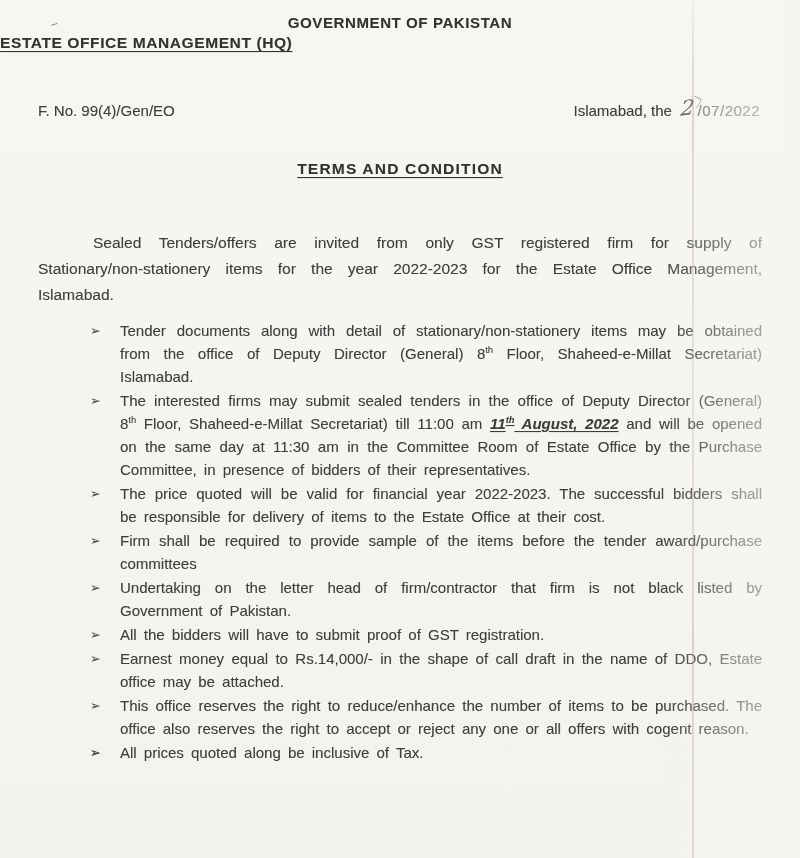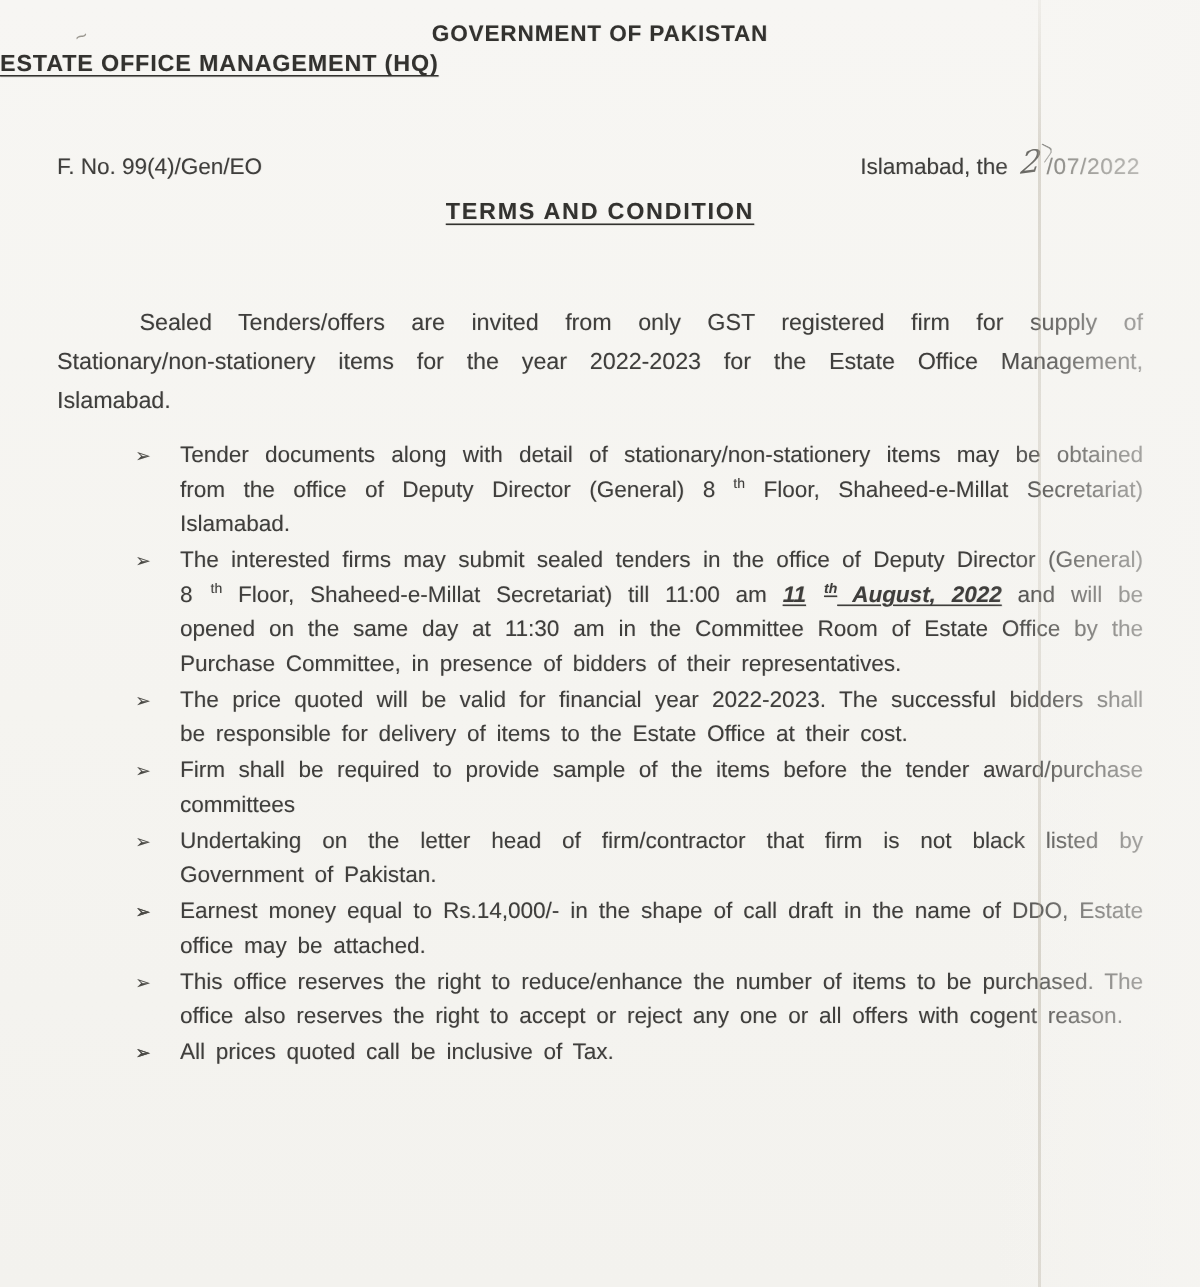--- a/index.html
+++ b/index.html
@@ -43,21 +43,21 @@
   }
   .handwritten::after{
     content:"";
     position:absolute;right:-6px;top:2px;width:9px;height:9px;
     border-top:1.5px solid rgba(85,84,79,0.75);
     border-right:1.5px solid rgba(85,84,79,0.55);
     transform:rotate(32deg);border-radius:0 4px 0 0;
   }
   .date-rest{color:#6e6d68;letter-spacing:0.5px;}
   .section-title{
-    margin-top:12px;
+    margin-top:39px;
     text-align:center;font-weight:700;font-size:15.5px;
     letter-spacing:1.2px;color:#33322f;
     text-decoration:underline;text-underline-offset:3px;
   }
   .para{
     margin:0 38px;
     font-size:15.5px;line-height:26px;
     text-align:justify;
     word-spacing:3.5px;
   }
@@ -70,21 +70,21 @@
     font-size:15px;line-height:23px;
     text-align:justify;
     word-spacing:3px;
     margin-bottom:1px;
   }
   .marker{
     position:absolute;left:0;top:0;
     font-family:"DejaVu Sans",sans-serif;
     font-size:12.5px;color:#4a4945;
   }
-  sup{font-size:0.62em;line-height:0;vertical-align:super;letter-spacing:0;margin-left:12px;}
+  sup{font-size:0.62em;line-height:0;vertical-align:super;letter-spacing:0;}
   .bu{font-weight:700;text-decoration:underline;text-underline-offset:2px;font-style:italic;}
   .fold-line{
     position:absolute;top:0;bottom:0;left:692px;width:2px;
     background:linear-gradient(180deg,
       rgba(155,145,125,0.10) 0%,
       rgba(155,145,125,0.38) 12%,
       rgba(155,145,125,0.22) 45%,
       rgba(155,145,125,0.40) 75%,
       rgba(155,145,125,0.30) 100%);
     pointer-events:none;
@@ -127,22 +127,22 @@
   <div class="section-title">TERMS AND CONDITION</div>
 
   <p class="para p1">Sealed Tenders/offers are invited from only GST registered firm for supply of Stationary/non-stationery items for the year 2022-2023 for the Estate Office Management, Islamabad.</p>
 
   <div class="terms">
       <div class="term"><span class="marker">➢</span><span>Tender documents along with detail of stationary/non-stationery items may be obtained from the office of Deputy Director (General) 8</span><sup>th</sup><span> Floor, Shaheed-e-Millat Secretariat) Islamabad.</span></div>
       <div class="term"><span class="marker">➢</span><span>The interested firms may submit sealed tenders in the office of Deputy Director (General) 8</span><sup>th</sup><span> Floor, Shaheed-e-Millat Secretariat) till 11:00 am </span><span class="bu">11</span><sup class="bu">th</sup><span class="bu"> August, 2022</span><span> and will be opened on the same day at 11:30 am in the Committee Room of Estate Office by the Purchase Committee, in presence of bidders of their representatives.</span></div>
       <div class="term"><span class="marker">➢</span><span>The price quoted will be valid for financial year 2022-2023. The successful bidders shall be responsible for delivery of items to the Estate Office at their cost.</span></div>
       <div class="term"><span class="marker">➢</span><span>Firm shall be required to provide sample of the items before the tender award/purchase committees</span></div>
       <div class="term"><span class="marker">➢</span><span>Undertaking on the letter head of firm/contractor that firm is not black listed by Government of Pakistan.</span></div>
-      <div class="term"><span class="marker">➢</span></div>
+      <div class="term"><span class="marker">➢</span><span>All the bidders will have to submit proof of GST registration.</span></div>
       <div class="term"><span class="marker">➢</span><span>Earnest money equal to Rs.14,000/- in the shape of call draft in the name of DDO, Estate office may be attached.</span></div>
       <div class="term"><span class="marker">➢</span><span>This office reserves the right to reduce/enhance the number of items to be purchased. The office also reserves the right to accept or reject any one or all offers with cogent reason.</span></div>
       <div class="term"><span class="marker">➢</span></div>
-      <div class="term"><span class="marker">➢</span><span>All prices quoted call be inclusive of Tax.</span></div>
+      <div class="term"><span class="marker">➢</span><span>All prices quoted along be inclusive of Tax.</span></div>
     </div>
 
   <div class="fold-line"></div>
   <div class="fade-right"></div>
 </div>
 
 </body></html>

